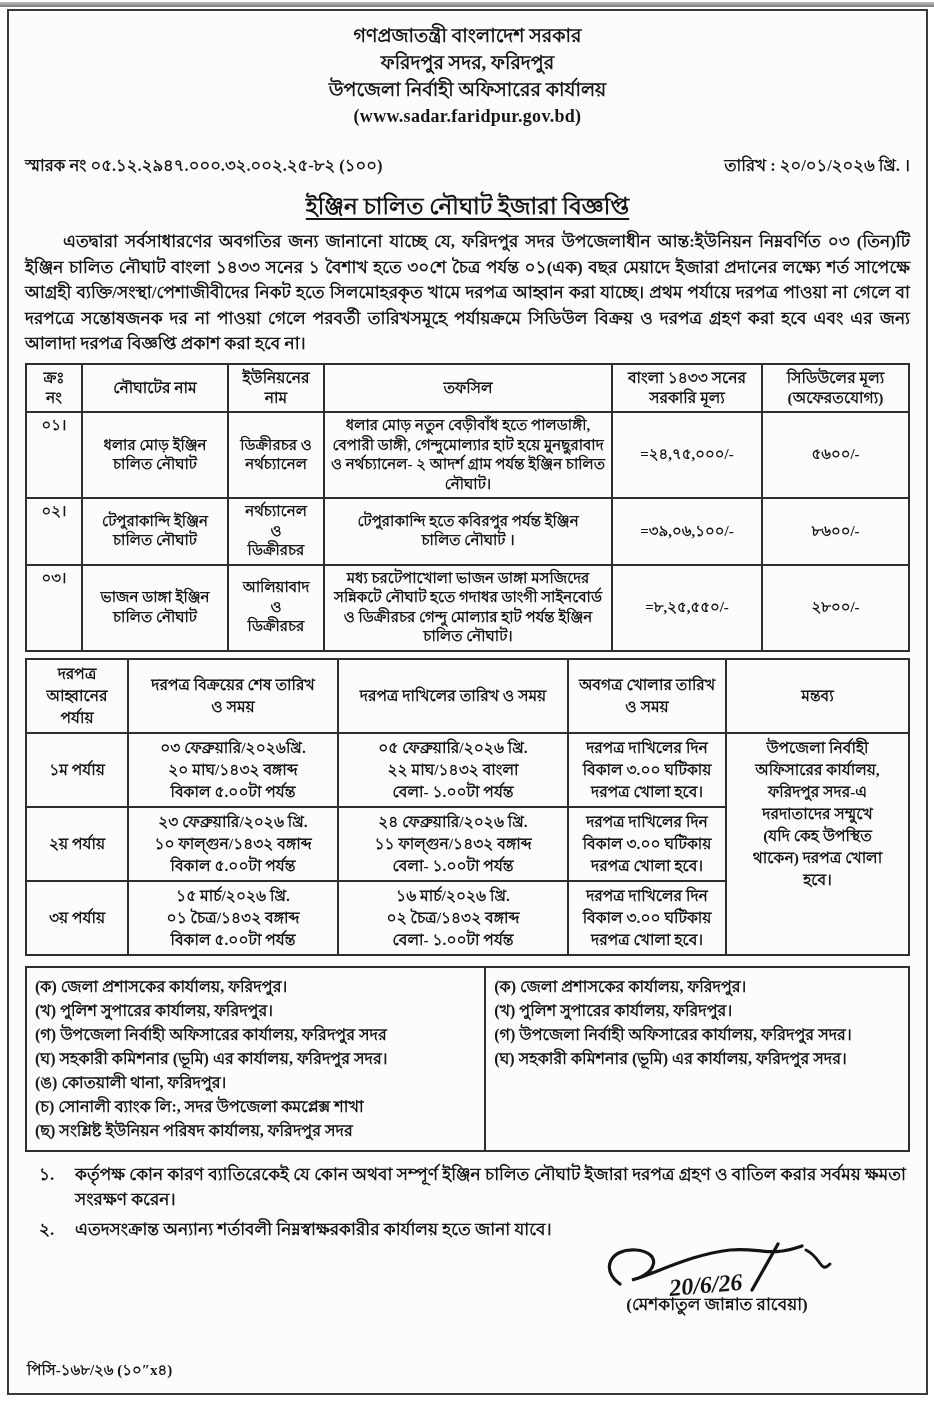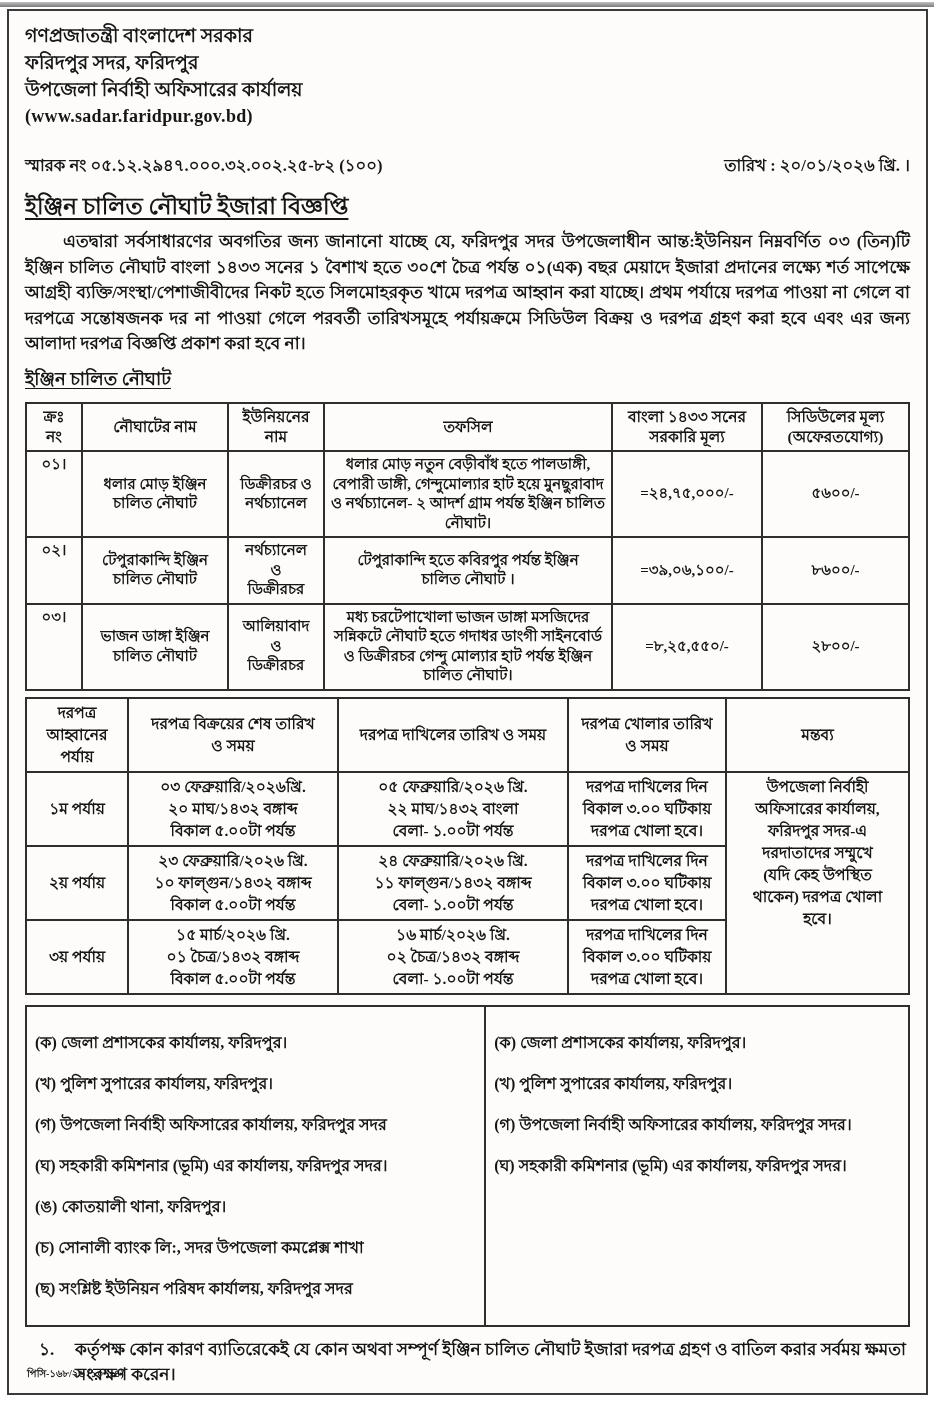--- a/index.html
+++ b/index.html
@@ -10,46 +10,46 @@
     font-weight:bold;
     -webkit-font-smoothing:antialiased;
   }
   .scan-strip { position:absolute; top:2px; left:0; width:934px; height:5px;
     background:linear-gradient(#c2c2c2,#7a7a7a); }
   .frame {
     position:absolute; top:9px; left:7px; width:921px; height:1386px;
     border:2px solid #3a3a3a; background:#fdfcfa; box-sizing:border-box;
     padding:12px 16px 0 16px; overflow:hidden;
   }
-  .center { }
+  .center { text-align:center; }
   .header-block { line-height:1.42; font-size:19px; }
   .header-block .web { font-size:18px; letter-spacing:.3px; }
   .memo-row { display:flex; justify-content:space-between; margin-top:24px; font-size:16.5px; }
   .doc-title { font-size:23px; margin-top:8px; text-decoration:underline; text-underline-offset:4px; }
   .intro { margin-top:2px; font-size:17px; line-height:1.5; text-align:justify; text-indent:38px; }
   .tbl-title { font-size:18px; margin-top:8px; text-decoration:underline; text-underline-offset:3px; }
   .tbl-title.it { font-style:italic; margin-top:12px; }
   table { border-collapse:collapse; width:100%; margin-top:6px; table-layout:fixed; }
   th,td { border:2px solid #2e2e2e; padding:3px 5px; text-align:center; vertical-align:middle; }
   .pre { white-space:pre-line; }
   .ghat-tbl { font-size:15px; line-height:1.3; }
   .ghat-tbl th { font-size:15.5px; }
   .ghat-tbl .sl { vertical-align:top; }
   .sched-tbl { font-size:15.5px; line-height:1.42; }
   .sched-tbl td.remarks { vertical-align:top; }
   .places-tbl { font-size:16px; line-height:1.32; margin-top:10px; }
   .places-tbl td.body { text-align:left; vertical-align:top; padding:5px 8px; }
-  .places-tbl .place-item { margin:20px 0; }
+  .places-tbl .place-item { margin:3px 0; }
   .notes { margin-top:10px; font-size:17px; line-height:1.5; }
   .note-item { display:flex; margin:4px 0 4px 14px; }
   .note-num { width:36px; flex:0 0 36px; }
   .note-text { flex:1; text-align:justify; padding-right:4px; }
   .sig-block { width:330px; margin:-6px 28px 0 auto; text-align:center; font-size:17px; line-height:1.42; }
   .sig-scrawl { margin-bottom:-16px; }
-  .print-code { position:absolute; left:18px; bottom:10px; font-size:10px; }
+  .print-code { position:absolute; left:18px; bottom:10px; font-size:15px; }
 </style>
 </head>
 <body>
 
 <div class="scan-strip"></div>
 
 <div class="frame">
 
   <div class="header-block center">
     <div>গণপ্রজাতন্ত্রী বাংলাদেশ সরকার</div>
@@ -60,21 +60,20 @@
 
   <div class="memo-row">
     <span>স্মারক নং ০৫.১২.২৯৪৭.০০০.৩২.০০২.২৫-৮২ (১০০)</span>
     <span>তারিখ : ২০/০১/২০২৬ খ্রি. ।</span>
   </div>
 
   <div class="doc-title center">ইঞ্জিন চালিত নৌঘাট ইজারা বিজ্ঞপ্তি</div>
 
   <div class="intro">এতদ্বারা সর্বসাধারণের অবগতির জন্য জানানো যাচ্ছে যে, ফরিদপুর সদর উপজেলাধীন আন্ত:ইউনিয়ন নিম্নবর্ণিত ০৩ (তিন)টি ইঞ্জিন চালিত নৌঘাট বাংলা ১৪৩৩ সনের ১ বৈশাখ হতে ৩০শে চৈত্র পর্যন্ত ০১(এক) বছর মেয়াদে  ইজারা প্রদানের লক্ষ্যে শর্ত সাপেক্ষে আগ্রহী ব্যক্তি/সংস্থা/পেশাজীবীদের নিকট হতে সিলমোহরকৃত খামে দরপত্র আহ্বান করা যাচ্ছে। প্রথম পর্যায়ে দরপত্র পাওয়া না গেলে বা দরপত্রে সন্তোষজনক দর না পাওয়া গেলে পরবর্তী তারিখসমূহে পর্যায়ক্রমে সিডিউল বিক্রয় ও দরপত্র গ্রহণ করা হবে এবং এর জন্য আলাদা দরপত্র বিজ্ঞপ্তি প্রকাশ করা হবে না।</div>
 
-  <div class="tbl-title center">ইঞ্জিন চালিত নৌঘাট</div>
   <table class="ghat-tbl">
     <colgroup>
         <col style="width:56px">
         <col style="width:146px">
         <col style="width:96px">
         <col style="width:288px">
         <col style="width:150px">
         <col>
       </colgroup>
     <tbody>
@@ -135,21 +134,21 @@
         <col>
       </colgroup>
     <tbody>
         <tr>
       <th class="pre">দরপত্র
 আহ্বানের
 পর্যায়</th>
       <th class="pre">দরপত্র বিক্রয়ের শেষ তারিখ
 ও সময়</th>
       <th class="pre">দরপত্র দাখিলের তারিখ ও সময়</th>
-      <th class="pre">দরপত্র খোলার তারিখ
+      <th class="pre">অবগত্র খোলার তারিখ
 ও সময়</th>
       <th class="pre">মন্তব্য</th>
     </tr>
     <tr>
       <td>১ম পর্যায়</td>
       <td class="pre">০৩ ফেব্রুয়ারি/২০২৬খ্রি.
 ২০ মাঘ/১৪৩২ বঙ্গাব্দ
 বিকাল ৫.০০টা পর্যন্ত</td>
       <td class="pre">০৫ ফেব্রুয়ারি/২০২৬ খ্রি.
 ২২ মাঘ/১৪৩২ বাংলা

